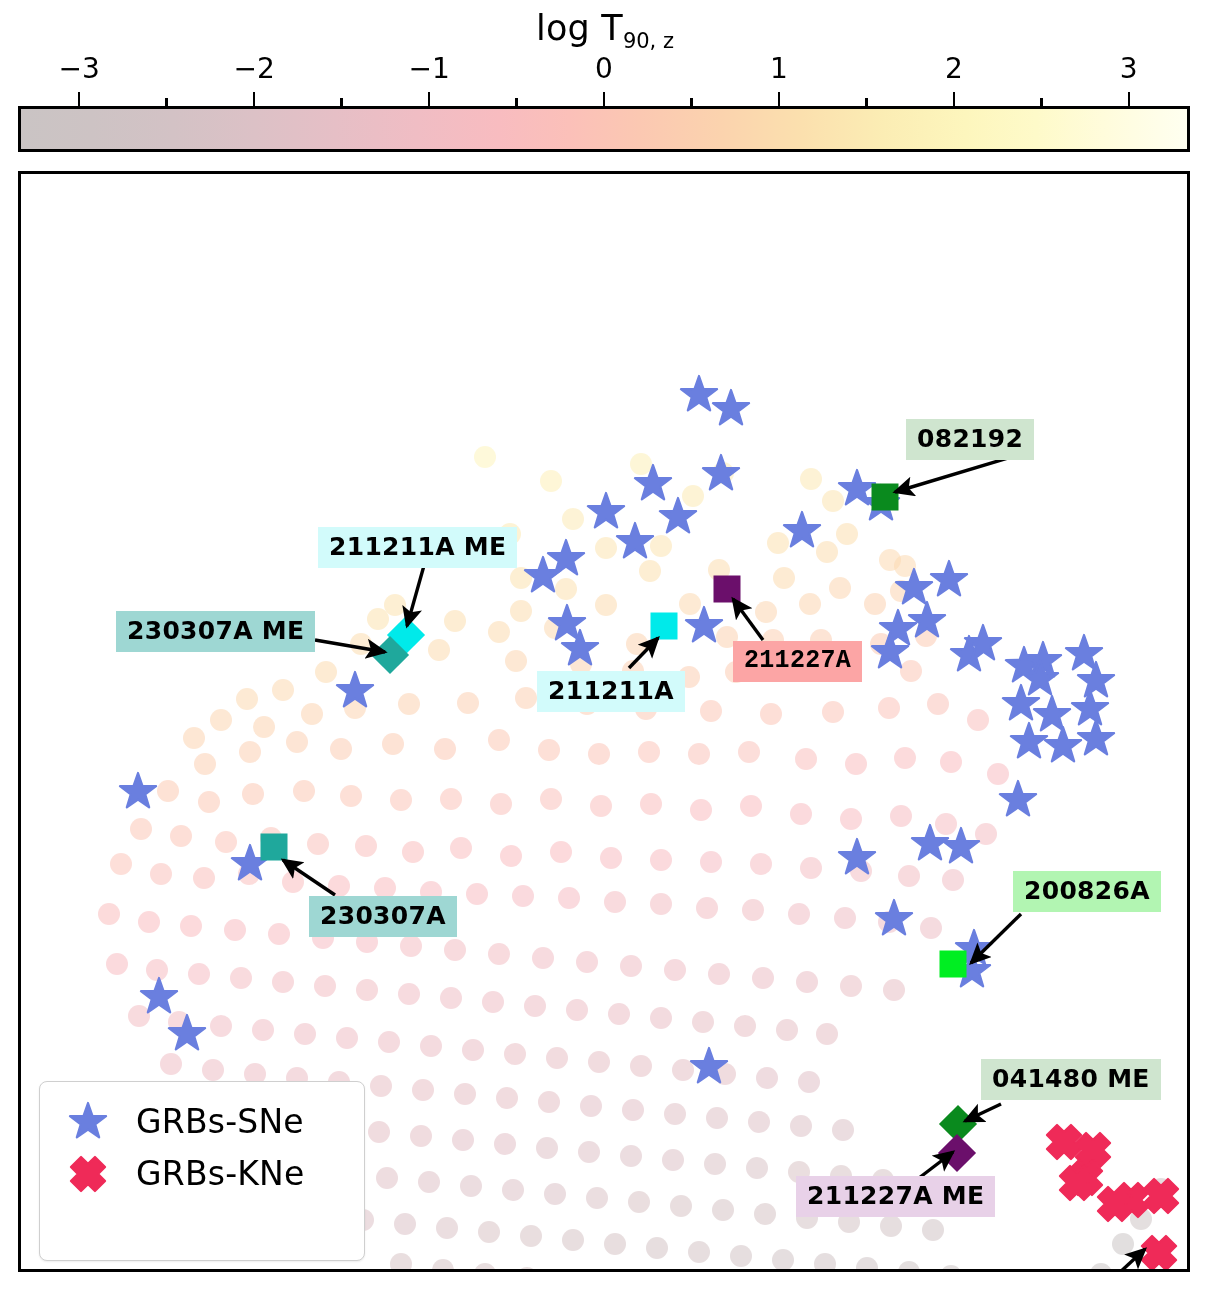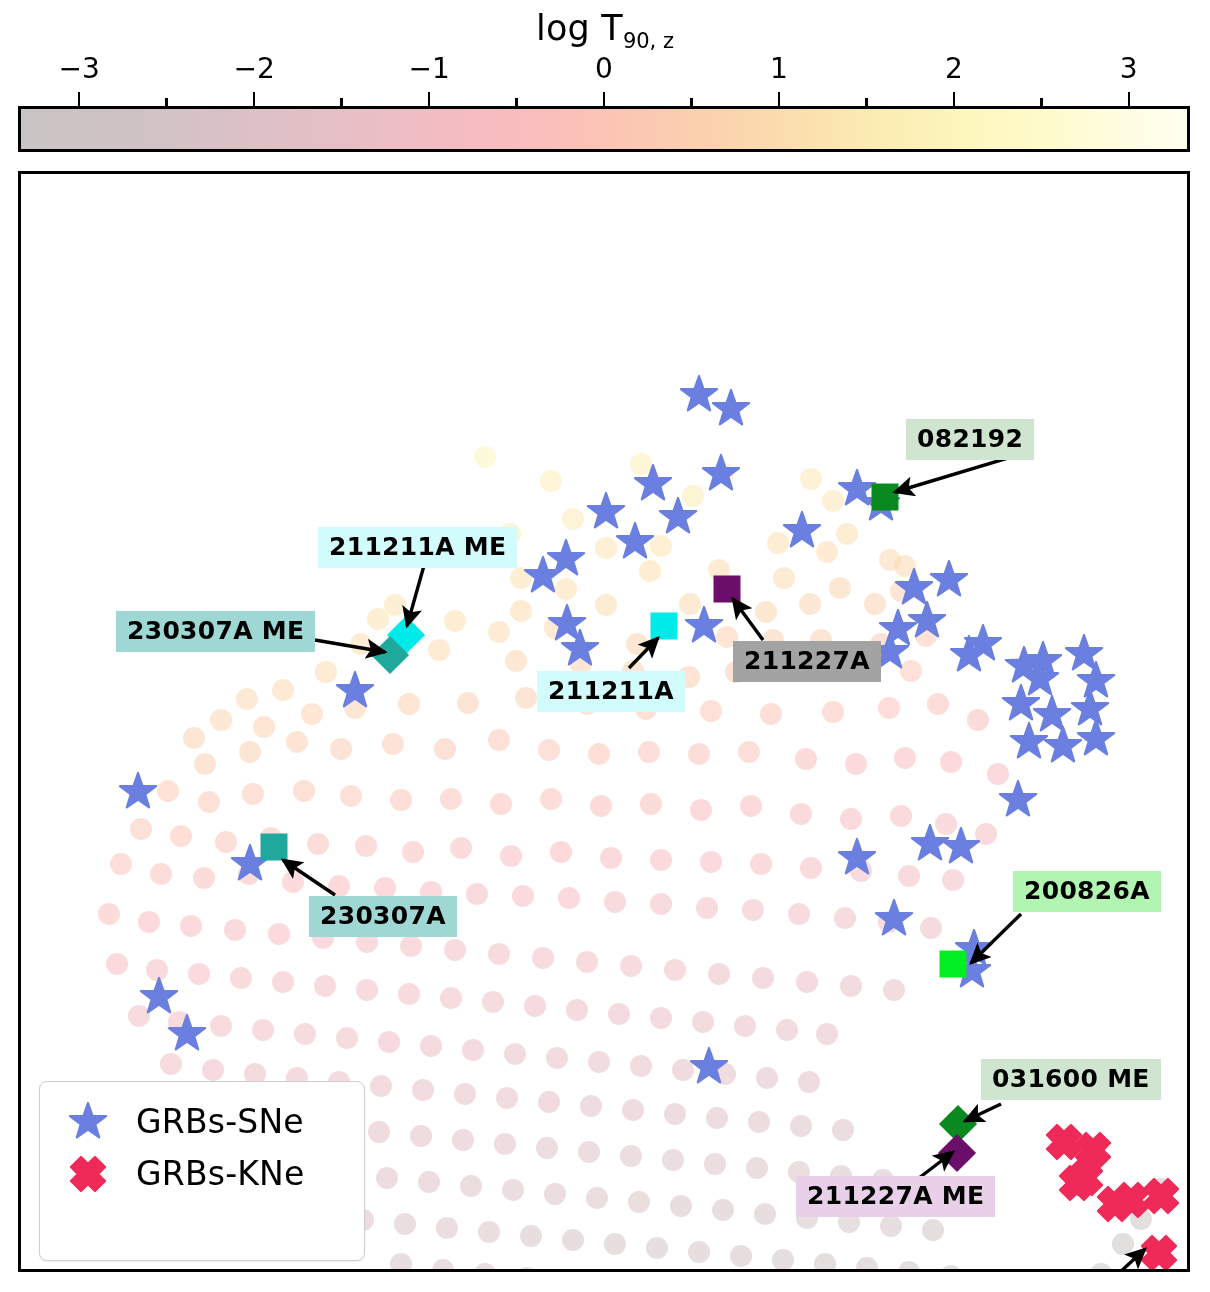--- a/index.html
+++ b/index.html
@@ -668,25 +668,25 @@
         <line x1="314" y1="721" x2="262" y2="686" stroke="#000" stroke-width="3.4" marker-end="url(#ah)"></line>
         <line x1="1000" y1="740" x2="950" y2="789" stroke="#000" stroke-width="3.4" marker-end="url(#ah)"></line>
         <line x1="980" y1="930" x2="944" y2="947" stroke="#000" stroke-width="3.4" marker-end="url(#ah)"></line>
         <line x1="898" y1="1004" x2="932" y2="978" stroke="#000" stroke-width="3.4" marker-end="url(#ah)"></line>
         <line x1="1055" y1="1139" x2="1124" y2="1075" stroke="#000" stroke-width="3.4" marker-end="url(#ah)"></line>
       </svg>
     <div id="labels">
         <div class="lbl" style="left: 885px; top: 245px; background: rgb(207, 229, 207);">082192</div>
         <div class="lbl" style="left: 297px; top: 353px; background: rgb(210, 251, 251);">211211A ME</div>
         <div class="lbl" style="left: 95px; top: 437px; background: rgb(158, 215, 211);">230307A ME</div>
-        <div class="lbl" style="left: 712px; top: 467px; background: #a3a3a3;">211227A</div>
+        <div class="lbl" style="left: 712px; top: 467px; background: #fca5a5; font-family: Liberation Mono, monospace;">211227A</div>
         <div class="lbl" style="left: 516px; top: 497px; background: rgb(210, 251, 251);">211211A</div>
         <div class="lbl" style="left: 288px; top: 722px; background: rgb(158, 215, 211);">230307A</div>
         <div class="lbl" style="left: 992px; top: 697px; background: rgb(178, 245, 178);">200826A</div>
-        <div class="lbl" style="left: 960px; top: 885px; background: rgb(207, 229, 207);">031600 ME</div>
+        <div class="lbl" style="left: 960px; top: 885px; background: rgb(207, 229, 207);">041480 ME</div>
         <div class="lbl" style="left: 775px; top: 1002px; background: rgb(232, 209, 232);">211227A ME</div>
       </div>
 
     <div id="legend" style="left:18px;top:907px;">
         <div class="lgrow" style="top: 66px;">
           <div class="lgicon">
             <svg width="44" height="44">
               <path d="M28.97,4.93L39.07,15.03L32.10,22.00L39.07,28.97L28.97,39.07L22.00,32.10L15.03,39.07L4.93,28.97L11.90,22.00L4.93,15.03L15.03,4.93L22.00,11.90Z" fill="#ef2a58" stroke="#ef2a58" stroke-width="2.2" stroke-linejoin="round"></path>
             </svg>
           </div>

